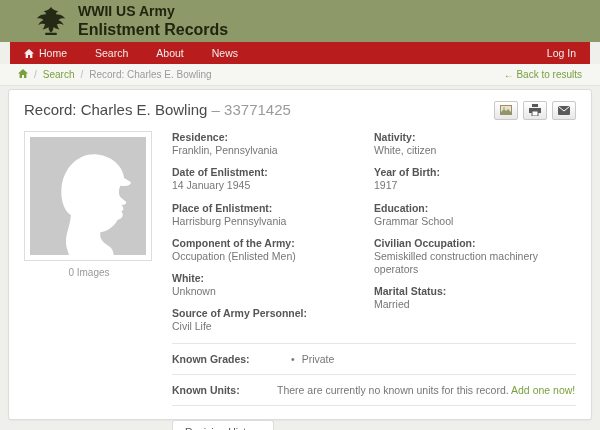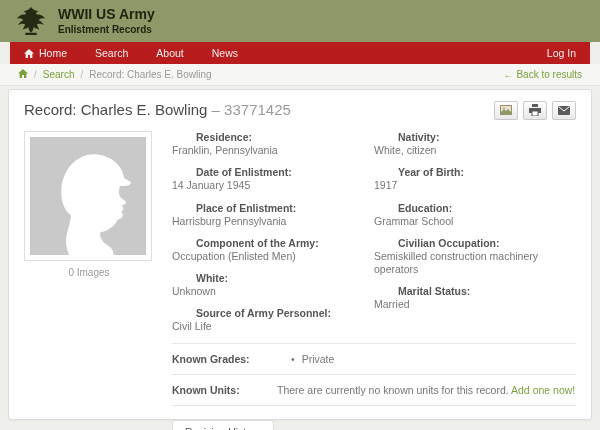--- a/index.html
+++ b/index.html
@@ -8,26 +8,26 @@
     font-family:"Liberation Sans", sans-serif;
     background:#efefec;
     overflow:hidden;
     font-size:11px;
     color:#555;
   }
   
   .site-header {
     height:42px; background:#8d9968;
     display:flex; align-items:center;
-    padding-left:14px;
+    padding-left:34px;
   }
   .logo { width:34px; height:32px; flex:0 0 auto; }
   .site-titles { margin-left:10px; color:#20250f; }
   .site-title { font-size:14px; font-weight:bold; line-height:1.25; }
-  .site-subtitle { font-size:10px; font-weight:bold; line-height:1.2; }
+  .site-subtitle { font-size:16px; font-weight:bold; line-height:1.2; }
   
   .navbar {
     height:22px; margin:0 10px; background:#b91c1c;
     display:flex; align-items:center;
     font-size:10.5px; color:#eee;
   }
   .nav-item { padding:0 14px; height:22px; display:flex; align-items:center; gap:5px; cursor:pointer; }
   .nav-item svg { display:block; }
   .nav-login { margin-left:auto; padding:0 14px; cursor:pointer; }
   
@@ -63,21 +63,21 @@
   }
   .portrait-inner {
     width:100%; height:100%; background:#c9c9c9;
     display:flex; align-items:flex-end; justify-content:center; overflow:hidden;
   }
   .portrait-caption { text-align:center; font-size:10px; color:#999; margin-top:6px; }
   .fields-col { flex:1; padding-left:18px; }
   .field-grid { display:flex; }
   .field-sub { width:50%; }
   .field { margin-bottom:9px; }
-  .field-label { font-weight:bold; font-size:10.5px; color:#555; line-height:1.25;margin-left:24px; }
+  .field-label { font-weight:bold; font-size:10.5px; color:#555; line-height:1.25; }
   .field-value { font-size:10.5px; color:#767676; line-height:1.25; }
   
   .section-row {
     display:flex; border-top:1px solid #e6e6e6;
     padding:9px 0; align-items:flex-start;
   }
   .section-row.last { border-bottom:1px solid #e6e6e6; }
   .section-label { width:105px; flex:0 0 auto; font-weight:bold; font-size:10.5px; color:#555; }
   .section-content { font-size:10.5px; color:#767676; }
   .grades-list { list-style:none; }

